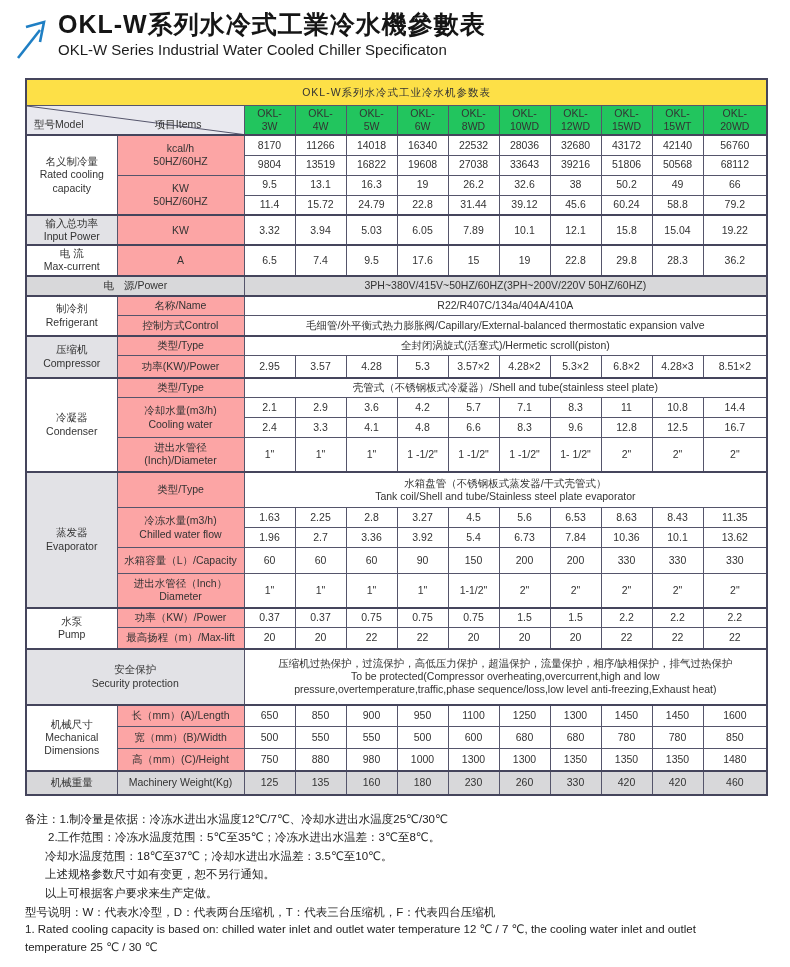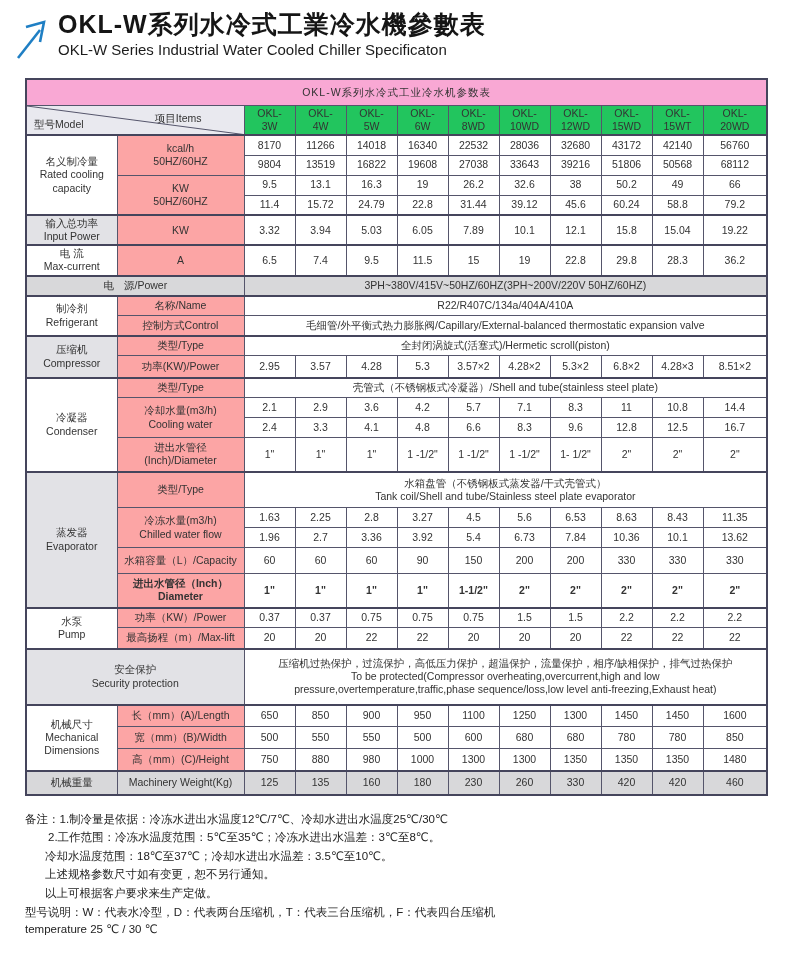--- a/index.html
+++ b/index.html
@@ -8,26 +8,26 @@
   .hdr{display:flex;align-items:flex-start;padding:10px 0 0 14px;}
   .hdr .logo{flex:0 0 auto;margin-top:6px;}
   .titles{margin-left:8px;}
   .t-zh{font-size:25px;font-weight:700;color:#151515;letter-spacing:1px;line-height:1.15;}
   .t-en{font-size:15px;font-weight:400;color:#1c1c1c;margin-top:2px;}
 
   table.spec{border-collapse:collapse;table-layout:fixed;width:743px;margin:16px 0 0 25px;
     border:2px solid #45455c;}
   table.spec td{border:1px solid #55556b;font-size:10.5px;text-align:center;vertical-align:middle;
     padding:1px 1px;line-height:1.25;white-space:pre-line;color:#333;overflow:hidden;}
-  td.caption{background:#f9a8d4;color:#ffffff;font-size:16.5px;font-weight:400;letter-spacing:1px;
+  td.caption{background:#fde047;color:#ffffff;font-size:16.5px;font-weight:400;letter-spacing:1px;
     padding:4px 0;border:1px solid #45455c;}
   td.model{background:#22c55e;}
   td.corner{background:#e9e9ef;position:relative;padding:0;}
   td.corner .c-model{position:absolute;left:7px;bottom:3px;font-size:10.5px;}
-  td.corner .c-items{position:absolute;right:42px;top:6px;font-size:10.5px;}
+  td.corner .c-items{position:absolute;right:42px;top:12px;font-size:10.5px;}
   td.corner svg{position:absolute;left:0;top:0;width:100%;height:100%;}
   td.lbl{background:#ffffff;}
   td.lblg{background:#e2e2e6;}
   td.item{background:#fca5a5;}
   td.data{font-size:11px;}
   td.merged{font-size:10.5px;}
   td.mergedl{text-align:left;padding:3px 8px;font-size:10.5px;line-height:1.45;}
   tr.gray td{background:#d8d8da;}
   tr.sec > td{border-top:2px solid #45455c;}
   td.power{padding:0;}
@@ -167,21 +167,21 @@
         <td class="data">15.04</td>
         <td class="data">19.22</td>
       </tr>
       <tr class="sec" style="height: 28px;">
         <td class="lbl">电 流
 Max-current</td>
         <td class="item">A</td>
         <td class="data">6.5</td>
         <td class="data">7.4</td>
         <td class="data">9.5</td>
-        <td class="data">11.5</td>
+        <td class="data">17.6</td>
         <td class="data">15</td>
         <td class="data">19</td>
         <td class="data">22.8</td>
         <td class="data">29.8</td>
         <td class="data">28.3</td>
         <td class="data">36.2</td>
       </tr>
       <tr class="gray sec" style="height: 20px;">
         <td class="power" colspan="2"><div class="pwrap"><span class="pz1">电</span><span class="pz2">源/Power</span></div></td>
         <td class="merged" colspan="10">3PH~380V/415V~50HZ/60HZ(3PH~200V/220V  50HZ/60HZ)</td>
@@ -300,21 +300,21 @@
         <td class="data">60</td>
         <td class="data">60</td>
         <td class="data">90</td>
         <td class="data">150</td>
         <td class="data">200</td>
         <td class="data">200</td>
         <td class="data">330</td>
         <td class="data">330</td>
         <td class="data">330</td>
       </tr>
-      <tr style="height: 34px; font-weight: bold;">
+      <tr style="height: 34px;">
         <td class="item">进出水管径（Inch）
 Diameter</td>
         <td class="data">1"</td>
         <td class="data">1"</td>
         <td class="data">1"</td>
         <td class="data">1"</td>
         <td class="data">1-1/2"</td>
         <td class="data">2"</td>
         <td class="data">2"</td>
         <td class="data">2"</td>
@@ -418,15 +418,16 @@
 <div class="notes">
   <div id="notes-zh">
       <div class="note-zh" style="padding-left: 0px;">备注：1.制冷量是依据：冷冻水进出水温度12℃/7℃、冷却水进出水温度25℃/30℃</div>
       <div class="note-zh" style="padding-left: 23px;">2.工作范围：冷冻水温度范围：5℃至35℃；冷冻水进出水温差：3℃至8℃。</div>
       <div class="note-zh" style="padding-left: 20px;">冷却水温度范围：18℃至37℃；冷却水进出水温差：3.5℃至10℃。</div>
       <div class="note-zh" style="padding-left: 20px;">上述规格参数尺寸如有变更，恕不另行通知。</div>
       <div class="note-zh" style="padding-left: 20px;">以上可根据客户要求来生产定做。</div>
       <div class="note-zh" style="padding-left: 0px;">型号说明：W：代表水冷型，D：代表两台压缩机，T：代表三台压缩机，F：代表四台压缩机</div>
     </div>
   <div id="notes-en">
+      <div class="note-en" style="padding-left: 0px;">1. Rated cooling capacity is based on: chilled water inlet and outlet water temperature 12 ℃ / 7 ℃, the cooling water inlet and outlet</div>
       <div class="note-en" style="padding-left: 0px;">temperature 25 ℃ / 30 ℃</div>
     </div>
 </div>
 
 </body></html>

